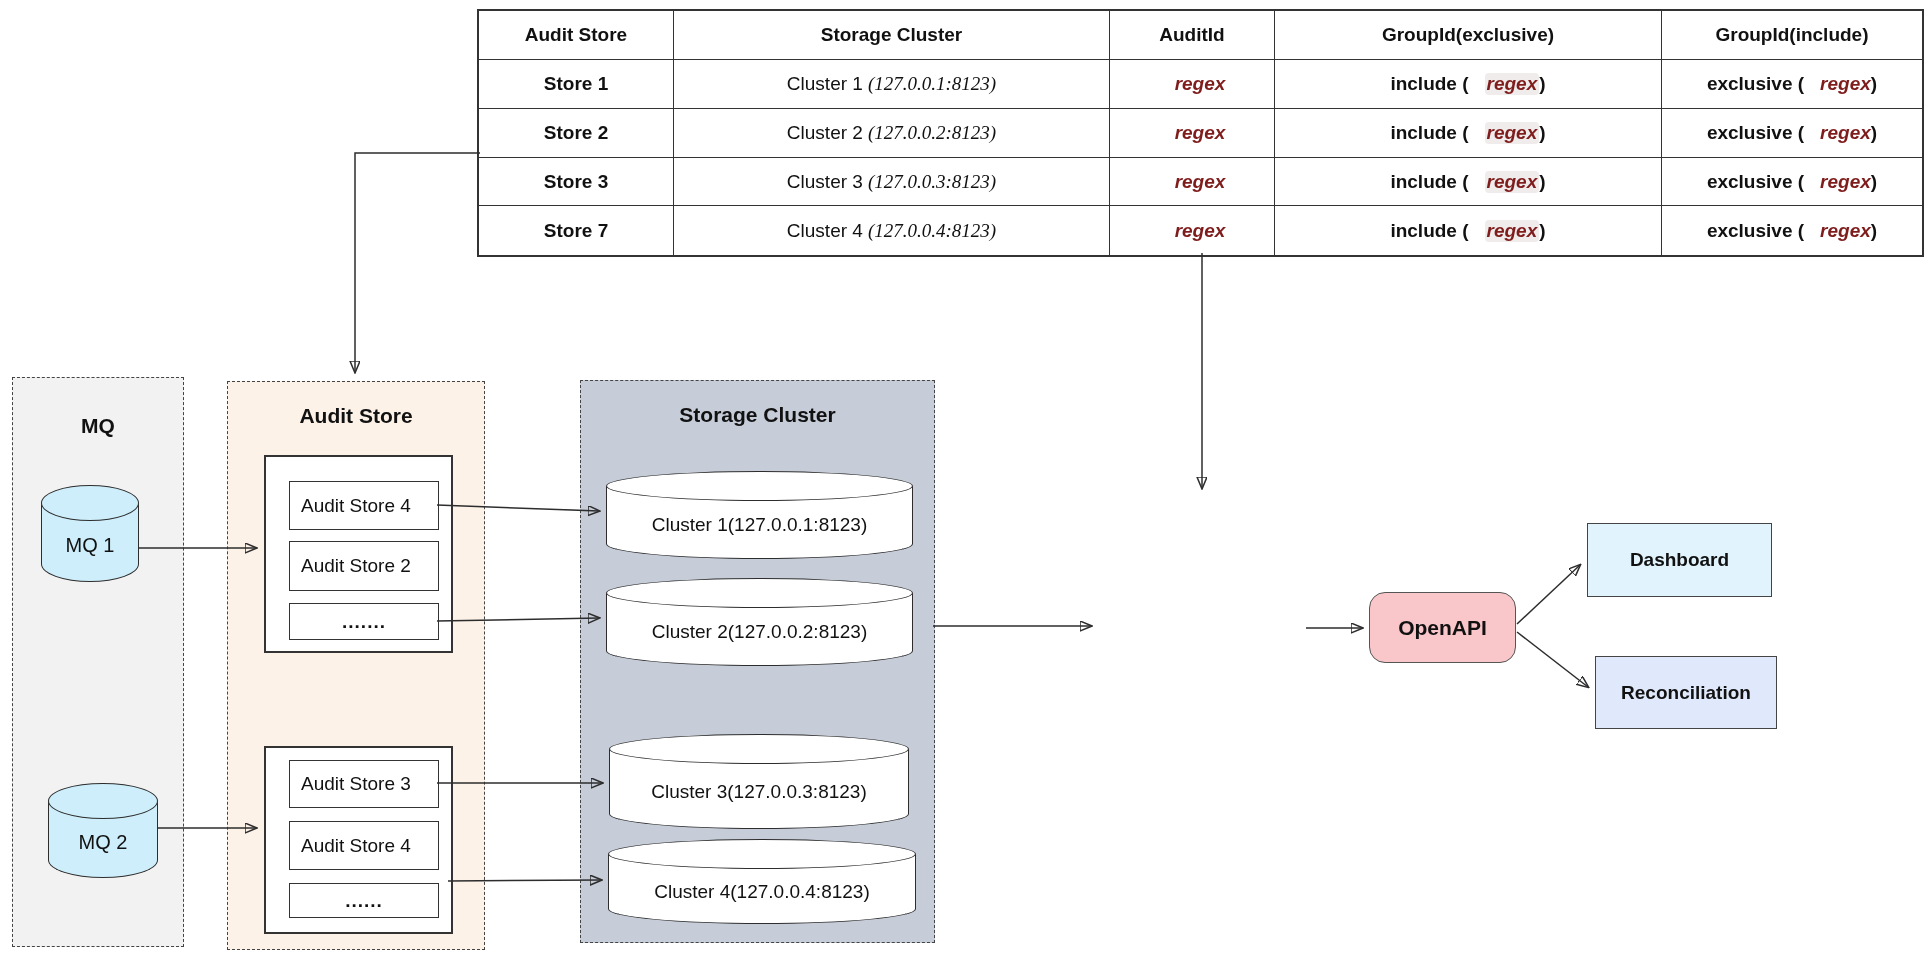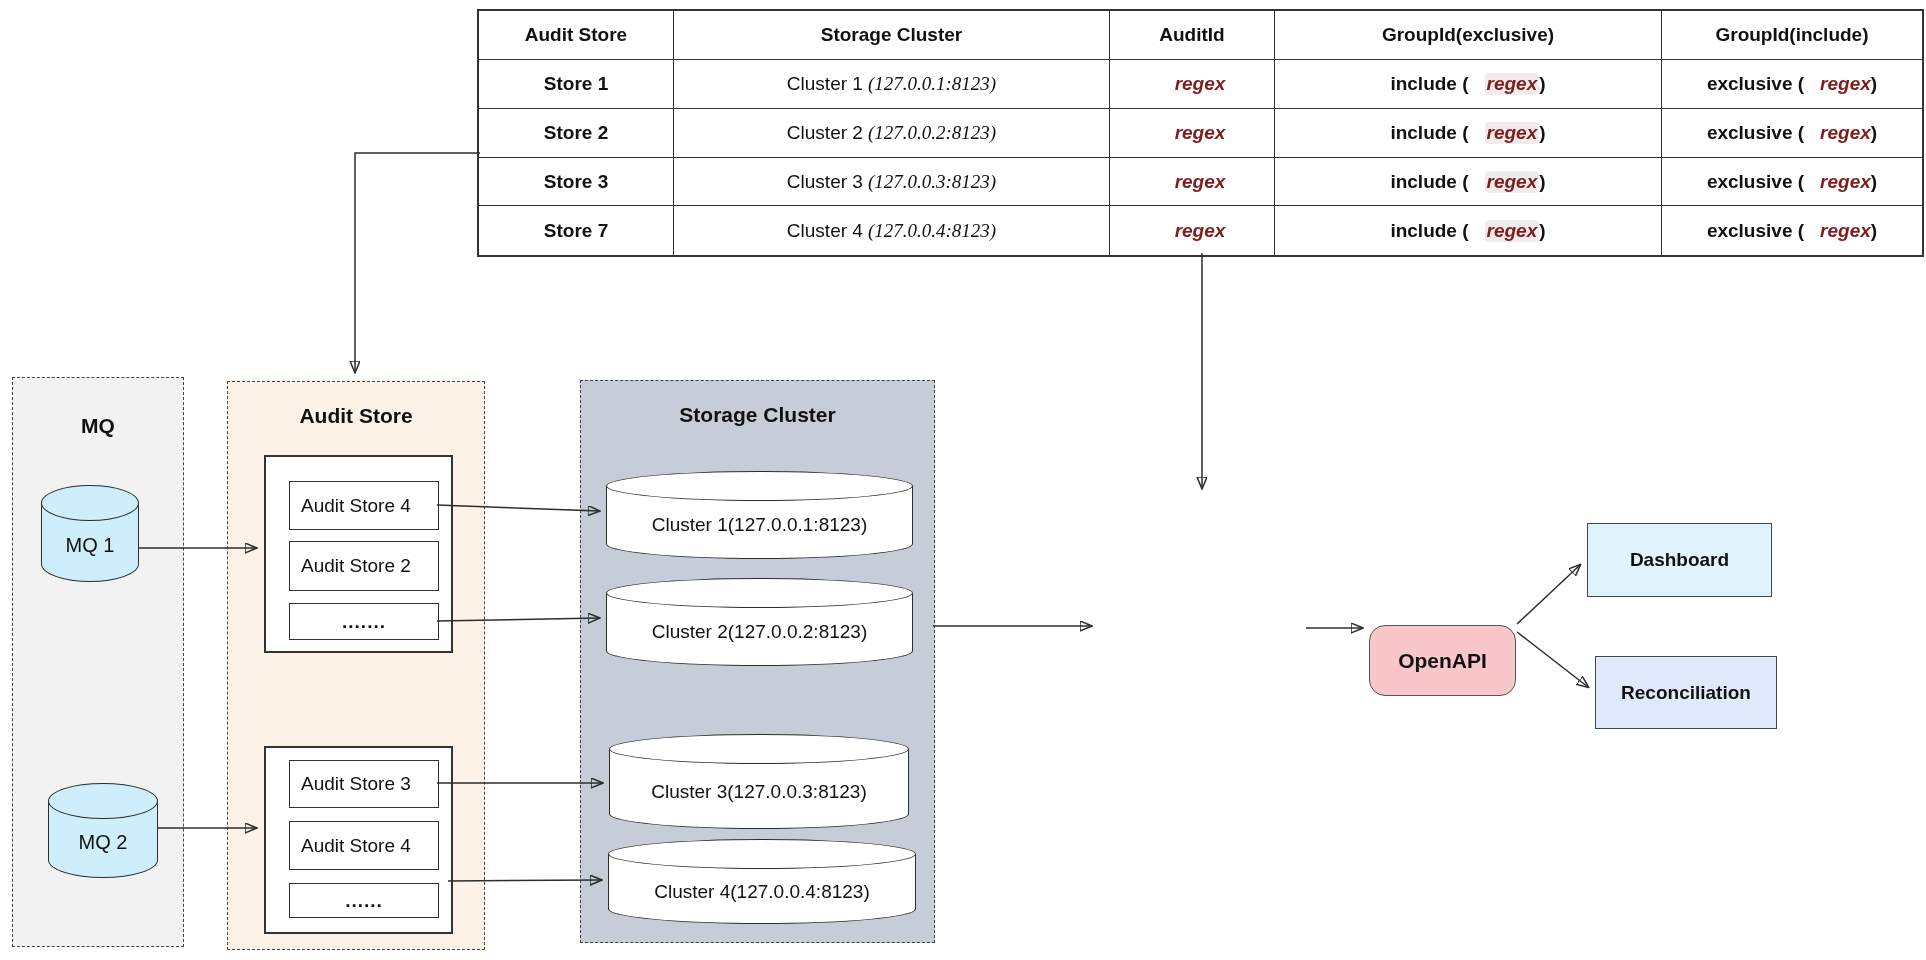--- a/index.html
+++ b/index.html
@@ -56,21 +56,21 @@
   .cyl-mq .cbody{top:18px;border-radius:0 0 50% 50% / 0 0 18px 18px;background:#cdeefa;}
   .cyl-mq .ctop{background:#cdeefa;}
   .cyl-mq .clabel{top:30px;bottom:6px;font-size:20px;}
   .cyl-cl .ctop{height:30px;}
   .cyl-cl .cbody{top:15px;border-radius:0 0 50% 50% / 0 0 15px 15px;}
   .cyl-cl .clabel{top:24px;bottom:4px;}
 
   
   .node{position:absolute;display:flex;align-items:center;justify-content:center;box-sizing:border-box;}
   .svc{left:1098px;top:494px;width:208px;height:269px;background:#fcd8b5;border:1.6px solid #2d2d2d;font-weight:bold;font-size:27px;}
-  .oapi{left:1369px;top:625px;width:147px;height:71px;background:#f9c6ca;border:1.6px solid #555;border-radius:16px;font-weight:bold;font-size:21px;}
+  .oapi{left:1369px;top:592px;width:147px;height:71px;background:#f9c6ca;border:1.6px solid #555;border-radius:16px;font-weight:bold;font-size:21px;}
   .dash{left:1587px;top:523px;width:185px;height:74px;background:#e1f3fc;border:1.6px solid #444;font-weight:bold;font-size:19px;}
   .recon{left:1595px;top:656px;width:182px;height:73px;background:#e0e9fb;border:1.6px solid #444;font-weight:bold;font-size:19px;}
 
   
   .arrows{position:absolute;left:0;top:0;width:1926px;height:960px;pointer-events:none;z-index:5;}
   .arrows path{stroke:#2d2d2d;stroke-width:1.5;fill:none;}
 </style>
 </head>
 <body>
 

